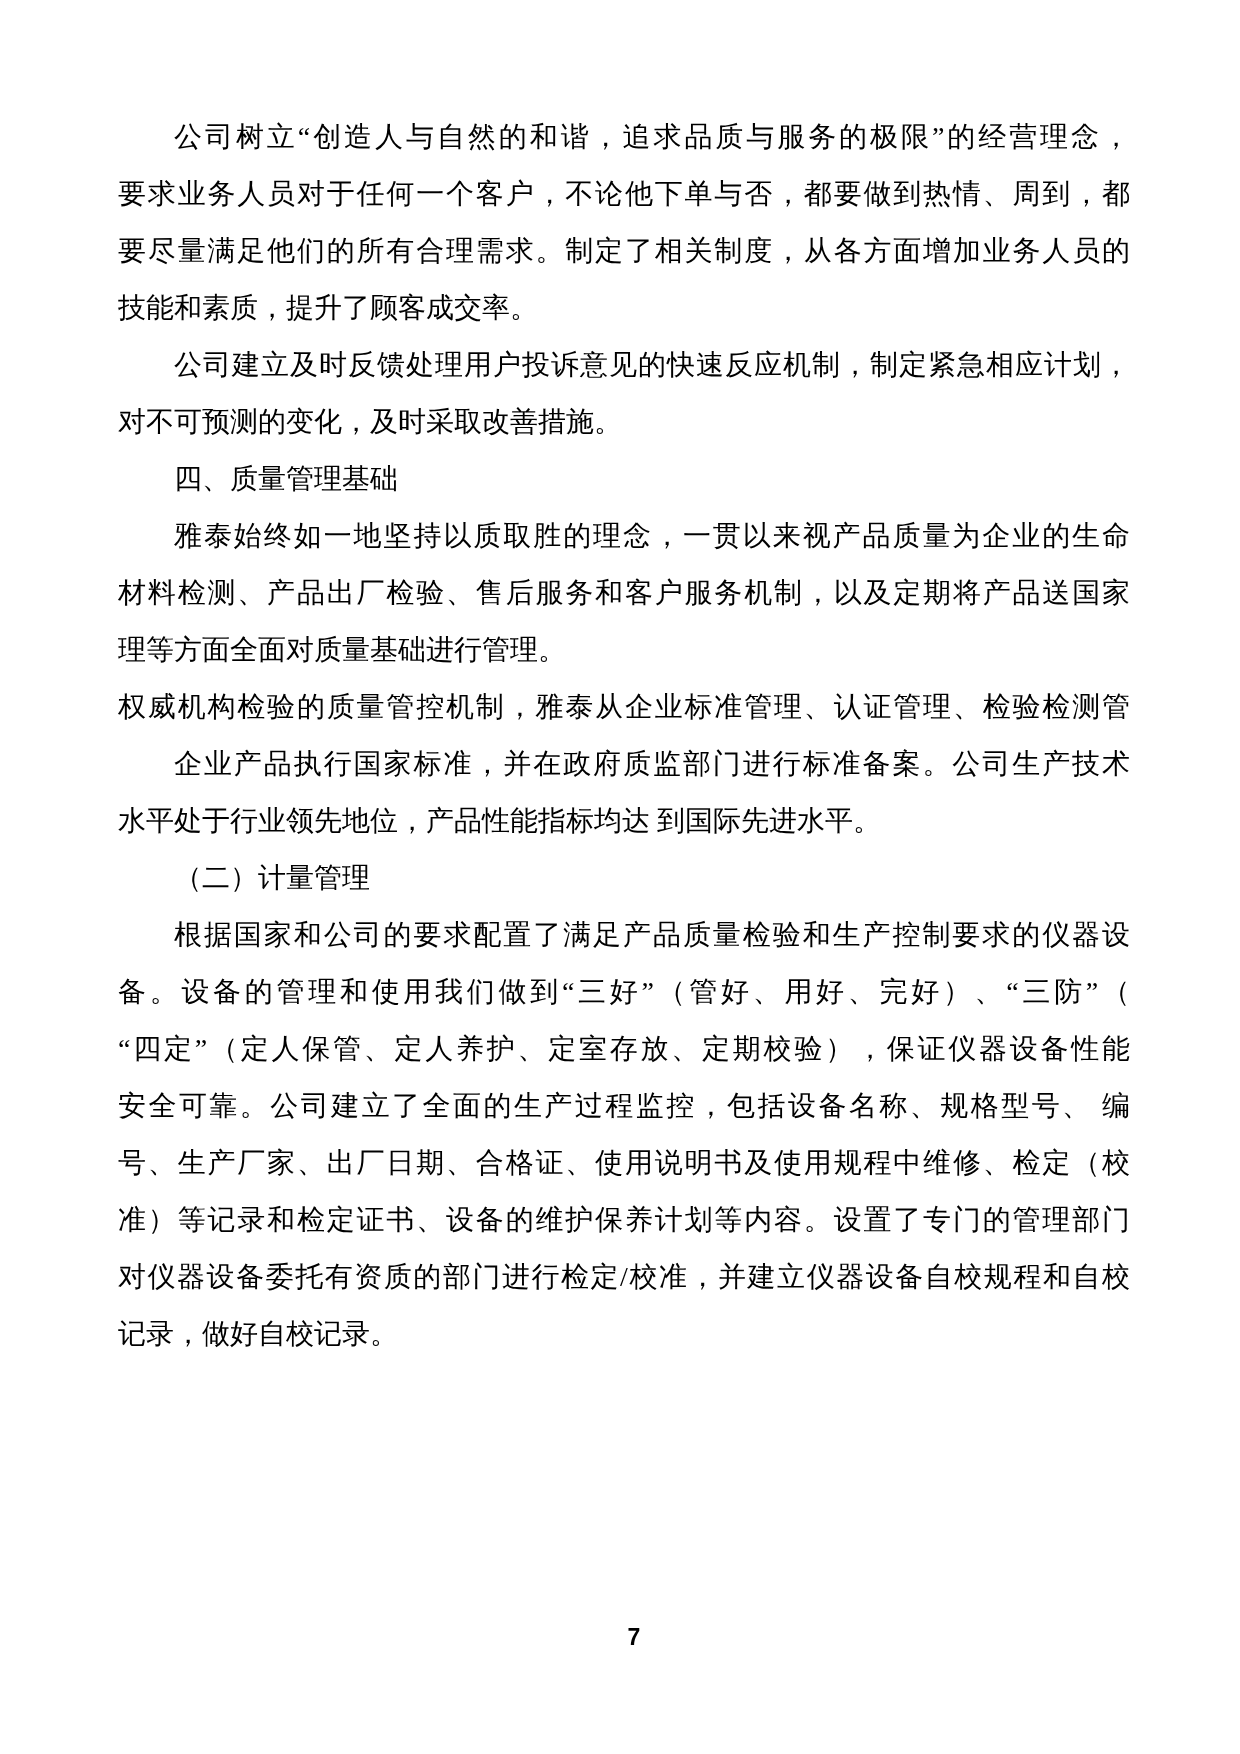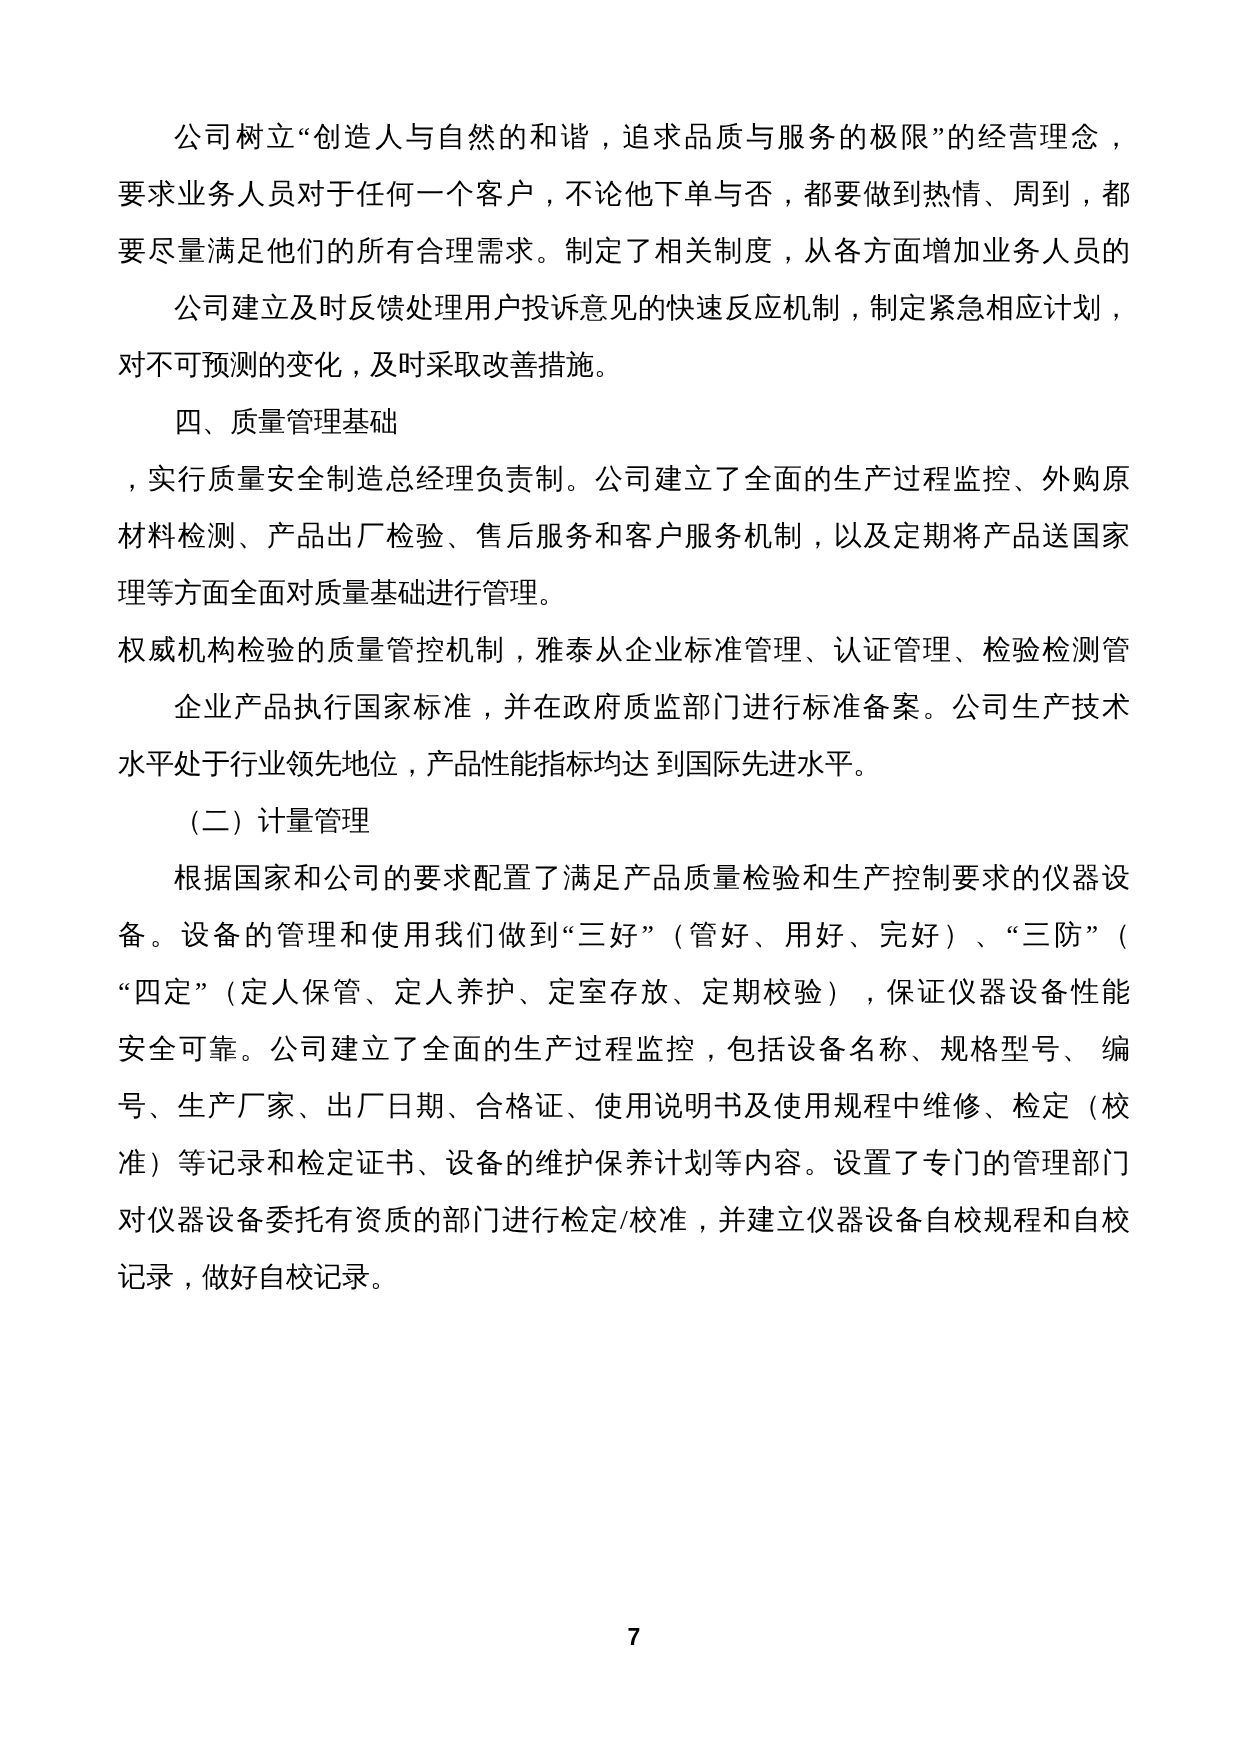--- a/index.html
+++ b/index.html
@@ -55,24 +55,25 @@
   }
 </style>
 </head>
 <body>
 
 <div class="page">
   <div class="text-block">
     <div class="line fill indent">公司树立“创造人与自然的和谐，追求品质与服务的极限”的经营理念，</div>
     <div class="line fill">要求业务人员对于任何一个客户，不论他下单与否，都要做到热情、周到，都</div>
     <div class="line fill">要尽量满足他们的所有合理需求。制定了相关制度，从各方面增加业务人员的</div>
+    <div class="line">技能和素质，提升了顾客成交率。</div>
     <div class="line fill indent">公司建立及时反馈处理用户投诉意见的快速反应机制，制定紧急相应计划，</div>
     <div class="line">对不可预测的变化，及时采取改善措施。</div>
     <div class="line indent">四、质量管理基础</div>
-    <div class="line fill">，实行质量安全制造总经理负责制。公司建立了全面的生产过程监控、外购原</div>
+    <div class="line fill indent">雅泰始终如一地坚持以质取胜的理念，一贯以来视产品质量为企业的生命</div>
     <div class="line fill">材料检测、产品出厂检验、售后服务和客户服务机制，以及定期将产品送国家</div>
     <div class="line">理等方面全面对质量基础进行管理。</div>
     <div class="line fill">权威机构检验的质量管控机制，雅泰从企业标准管理、认证管理、检验检测管</div>
     <div class="line fill indent">企业产品执行国家标准，并在政府质监部门进行标准备案。公司生产技术</div>
     <div class="line">水平处于行业领先地位，产品性能指标均达 到国际先进水平。</div>
     <div class="line indent">（二）计量管理</div>
     <div class="line fill indent">根据国家和公司的要求配置了满足产品质量检验和生产控制要求的仪器设</div>
     <div class="line fill">备。设备的管理和使用我们做到“三好”（管好、用好、完好）、“三防”（</div>
     <div class="line fill">“四定”（定人保管、定人养护、定室存放、定期校验），保证仪器设备性能</div>
     <div class="line fill">安全可靠。公司建立了全面的生产过程监控，包括设备名称、规格型号、 编</div>

